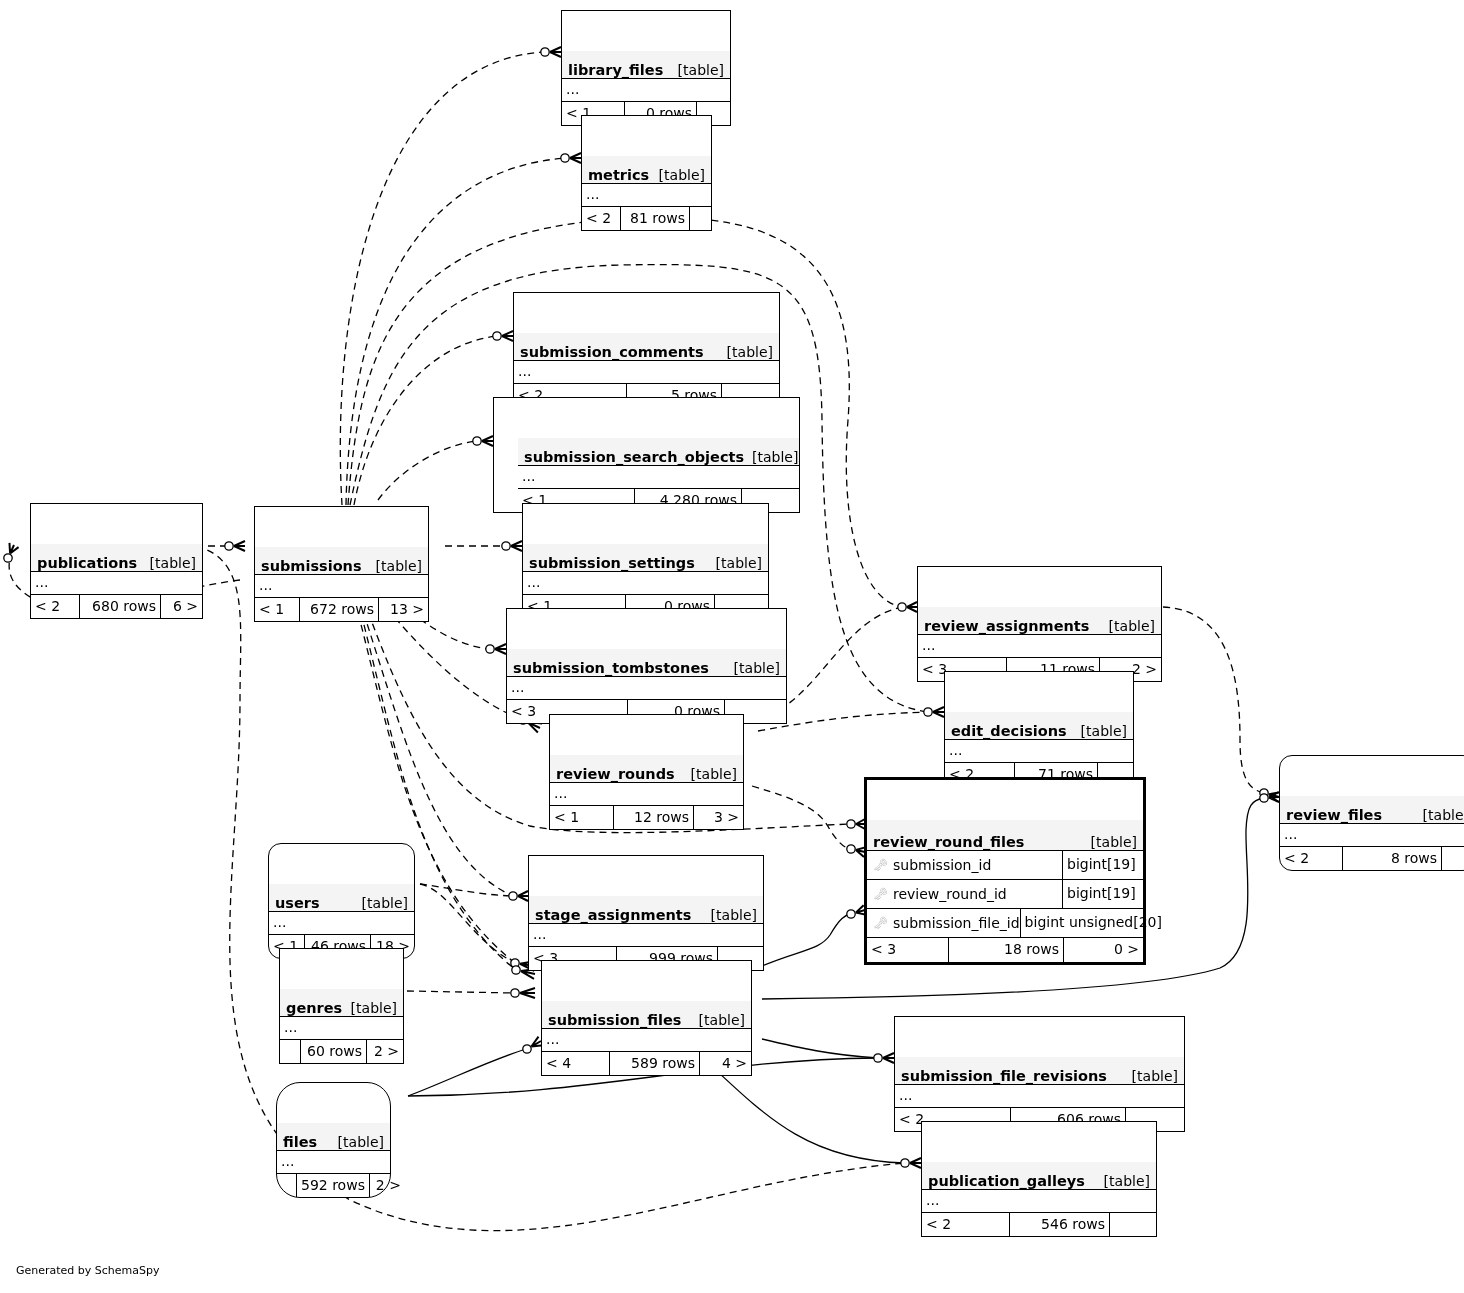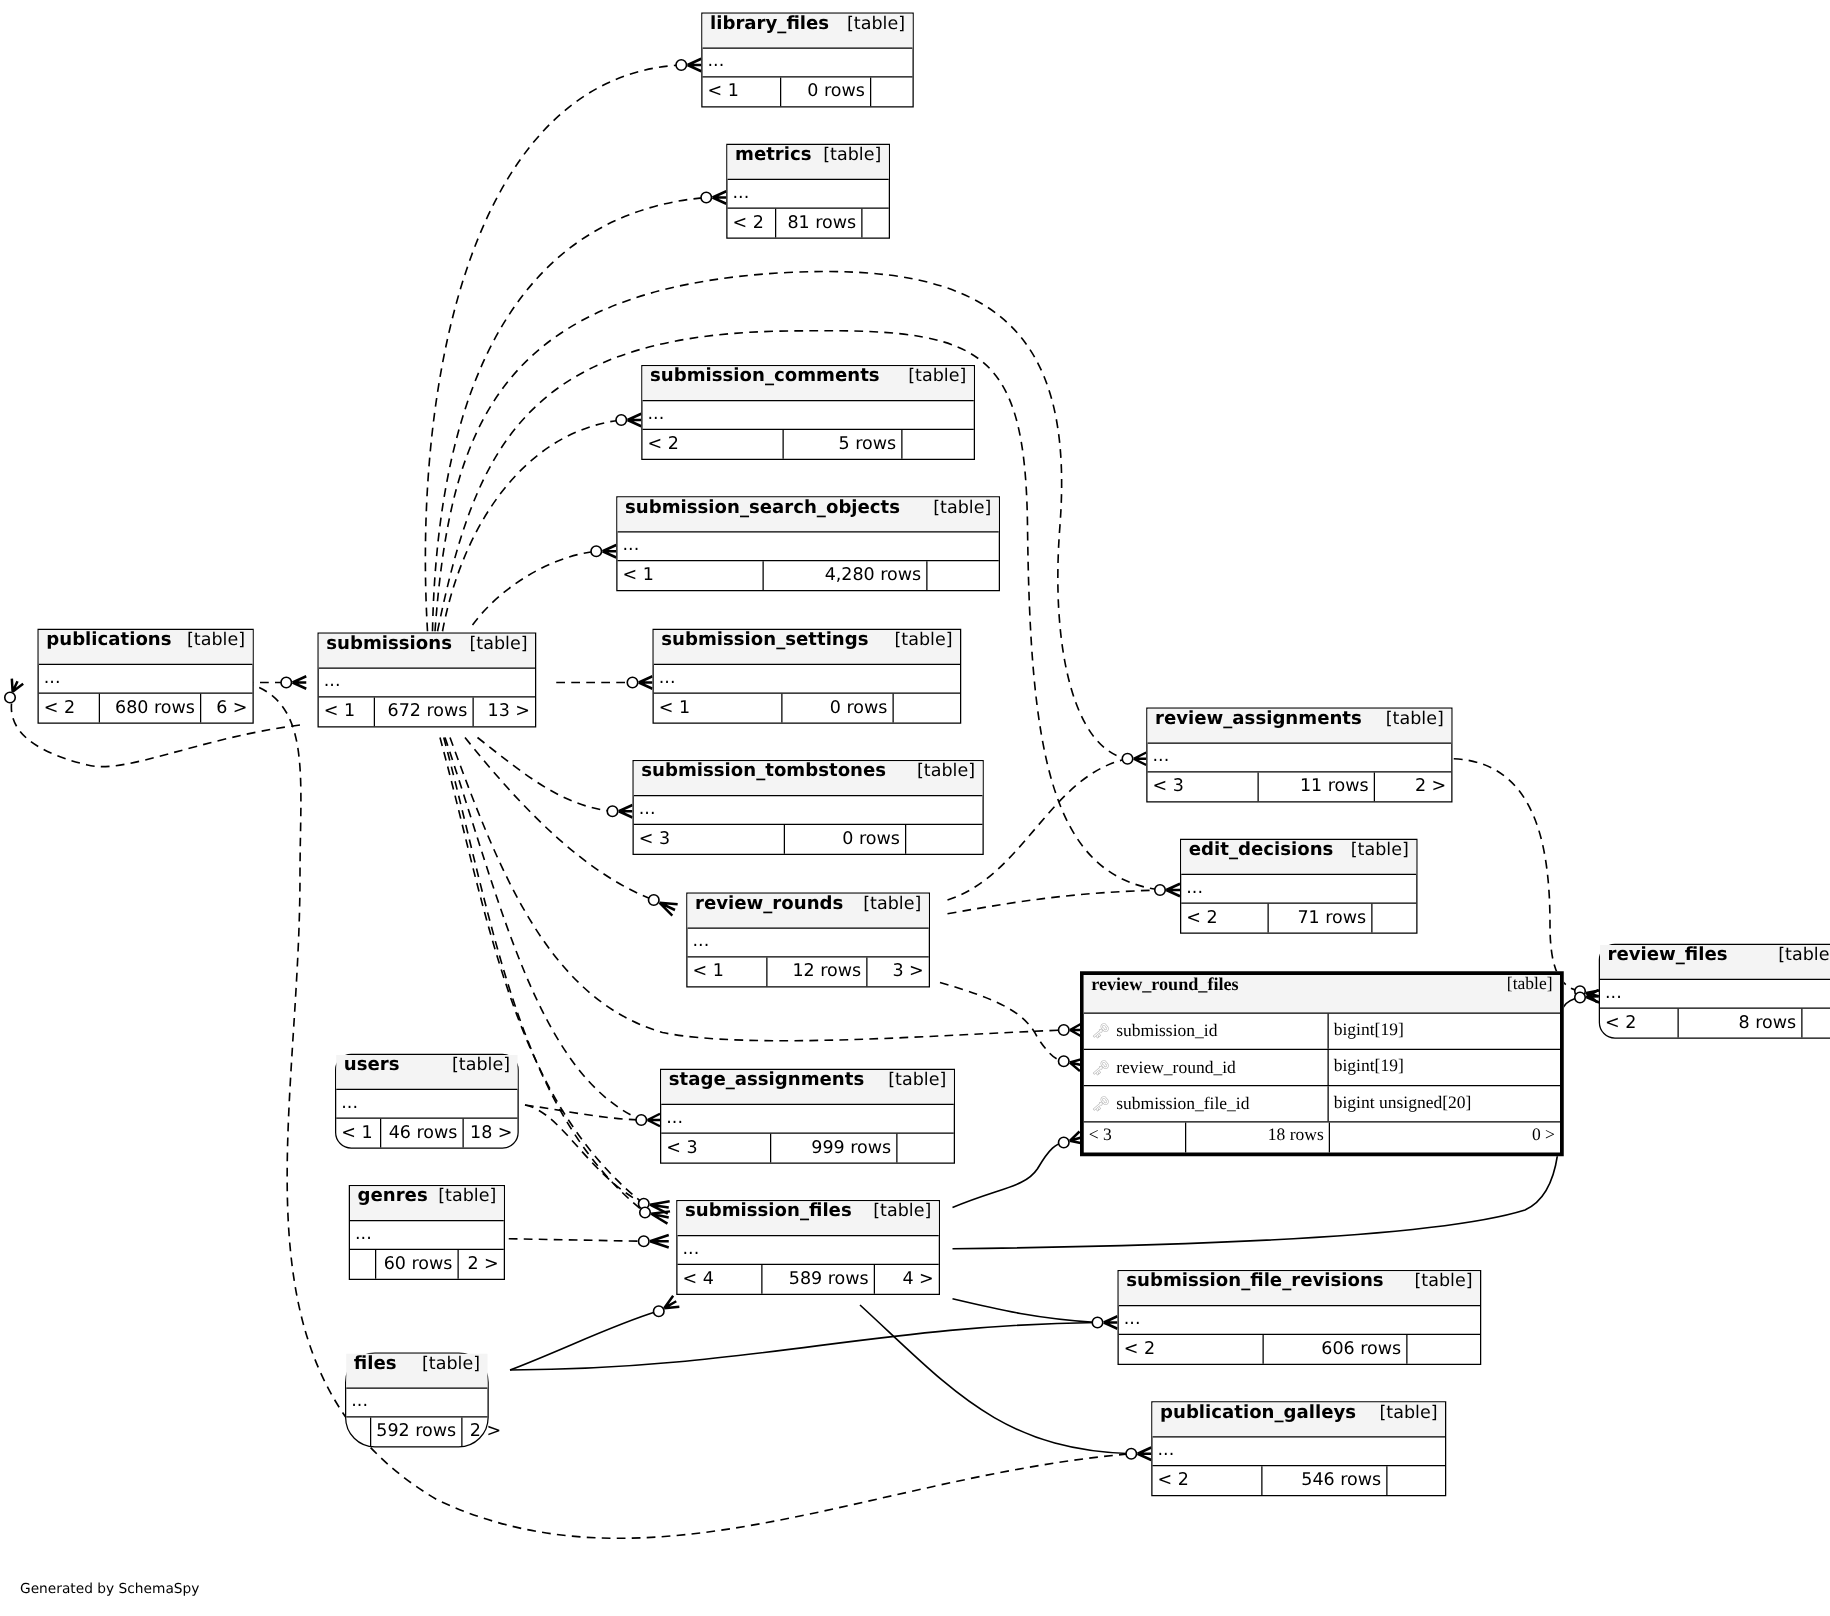--- a/index.html
+++ b/index.html
@@ -1,23 +1,23 @@
 <!DOCTYPE html>
 <html><head>
 <meta charset="utf-8">
 <style>
   html, body { margin: 0; padding: 0; background: #ffffff; }
   body { width: 1464px; height: 1293px; position: relative; overflow: hidden;
          font-family: "DejaVu Sans", sans-serif; font-size: 14px; color: #000; }
   #edges { position: absolute; left: 0; top: 0; width: 1464px; height: 1293px; }
   .tbl { position: absolute; border: 1.3px solid #000; background: #fff; box-sizing: border-box; }
   .tbl.focus { border: 3px solid #000; }
-  .tbl .hdr { display: flex; justify-content: space-between; align-items: flex-start;
+  .tbl .hdr { display: flex; justify-content: space-between; align-items: flex-end;
               background: #f4f4f4; border-bottom: 1.3px solid #000; height: 28px;
-              padding: 0 6px; box-sizing: border-box; white-space: nowrap; }
+              padding: 0 6px; box-sizing: border-box; white-space: nowrap; margin-top: 40px; }
   .tbl .hdr .name { font-weight: bold; font-size: 14.5px; }
   .tbl .hdr .kind { font-size: 14px; margin-left: 8px; }
   .tbl .ell { height: 23px; border-bottom: 1.3px solid #000; padding: 0 4px; box-sizing: border-box; line-height: 20px; }
   .tbl .foot { display: flex; height: 23px; box-sizing: border-box; }
   .tbl .foot div { box-sizing: border-box; line-height: 22px; padding: 0 4px; white-space: nowrap; }
   .tbl .foot .p { flex: 0 0 auto; text-align: left; }
   .tbl .foot .r { flex: 1 1 auto; text-align: right; border-left: 1.3px solid #000; }
   .tbl .foot .c { flex: 0 0 auto; text-align: right; border-left: 1.3px solid #000; }
   .tbl .col { display: flex; height: 29px; border-bottom: 1.5px solid #000; box-sizing: border-box; }
   .tbl .col .cn { width: 196px; border-right: 1.5px solid #000; box-sizing: border-box; padding-left: 6px;
@@ -148,21 +148,21 @@
       <span class="kind">[table]</span>
     </div>
   <div class="ell">...</div>
   <div class="foot">
       <div class="p" style="width:112px">&lt; 2</div>
       <div class="r">5 rows</div>
       <div class="c" style="width:58px"></div>
     </div>
 </div>
 
-<div class="tbl" style="left:493px;top:397px;width:307px;">
+<div class="tbl" style="left:493px;top:397px;width:307px;padding-left:24px;">
   <div class="hdr">
       <span class="name">submission_search_objects</span>
       <span class="kind">[table]</span>
     </div>
   <div class="ell">...</div>
   <div class="foot">
       <div class="p" style="width:116px">&lt; 1</div>
       <div class="r">4,280 rows</div>
       <div class="c" style="width:58px"></div>
     </div>
@@ -265,21 +265,21 @@
       <span class="kind">[table]</span>
     </div>
   <div class="ell">...</div>
   <div class="foot">
       <div class="p" style="width:62px">&lt; 2</div>
       <div class="r">8 rows</div>
       <div class="c" style="width:34px"></div>
     </div>
 </div>
 
-<div class="tbl focus" style="left:864px;top:777px;width:387px;font-family:Liberation Serif, serif;">
+<div class="tbl focus" style="left:864px;top:777px;width:282px;">
   <div class="hdr" style="height:31px;border-bottom-width:1.5px;">
       <span class="name">review_round_files</span>
       <span class="kind">[table]</span>
     </div>
   <div class="col">
     <div class="cn">
         <span class="key">🗝︎</span>
         <span>submission_id</span>
       </div>
     <div class="ct">bigint[19]</div>

